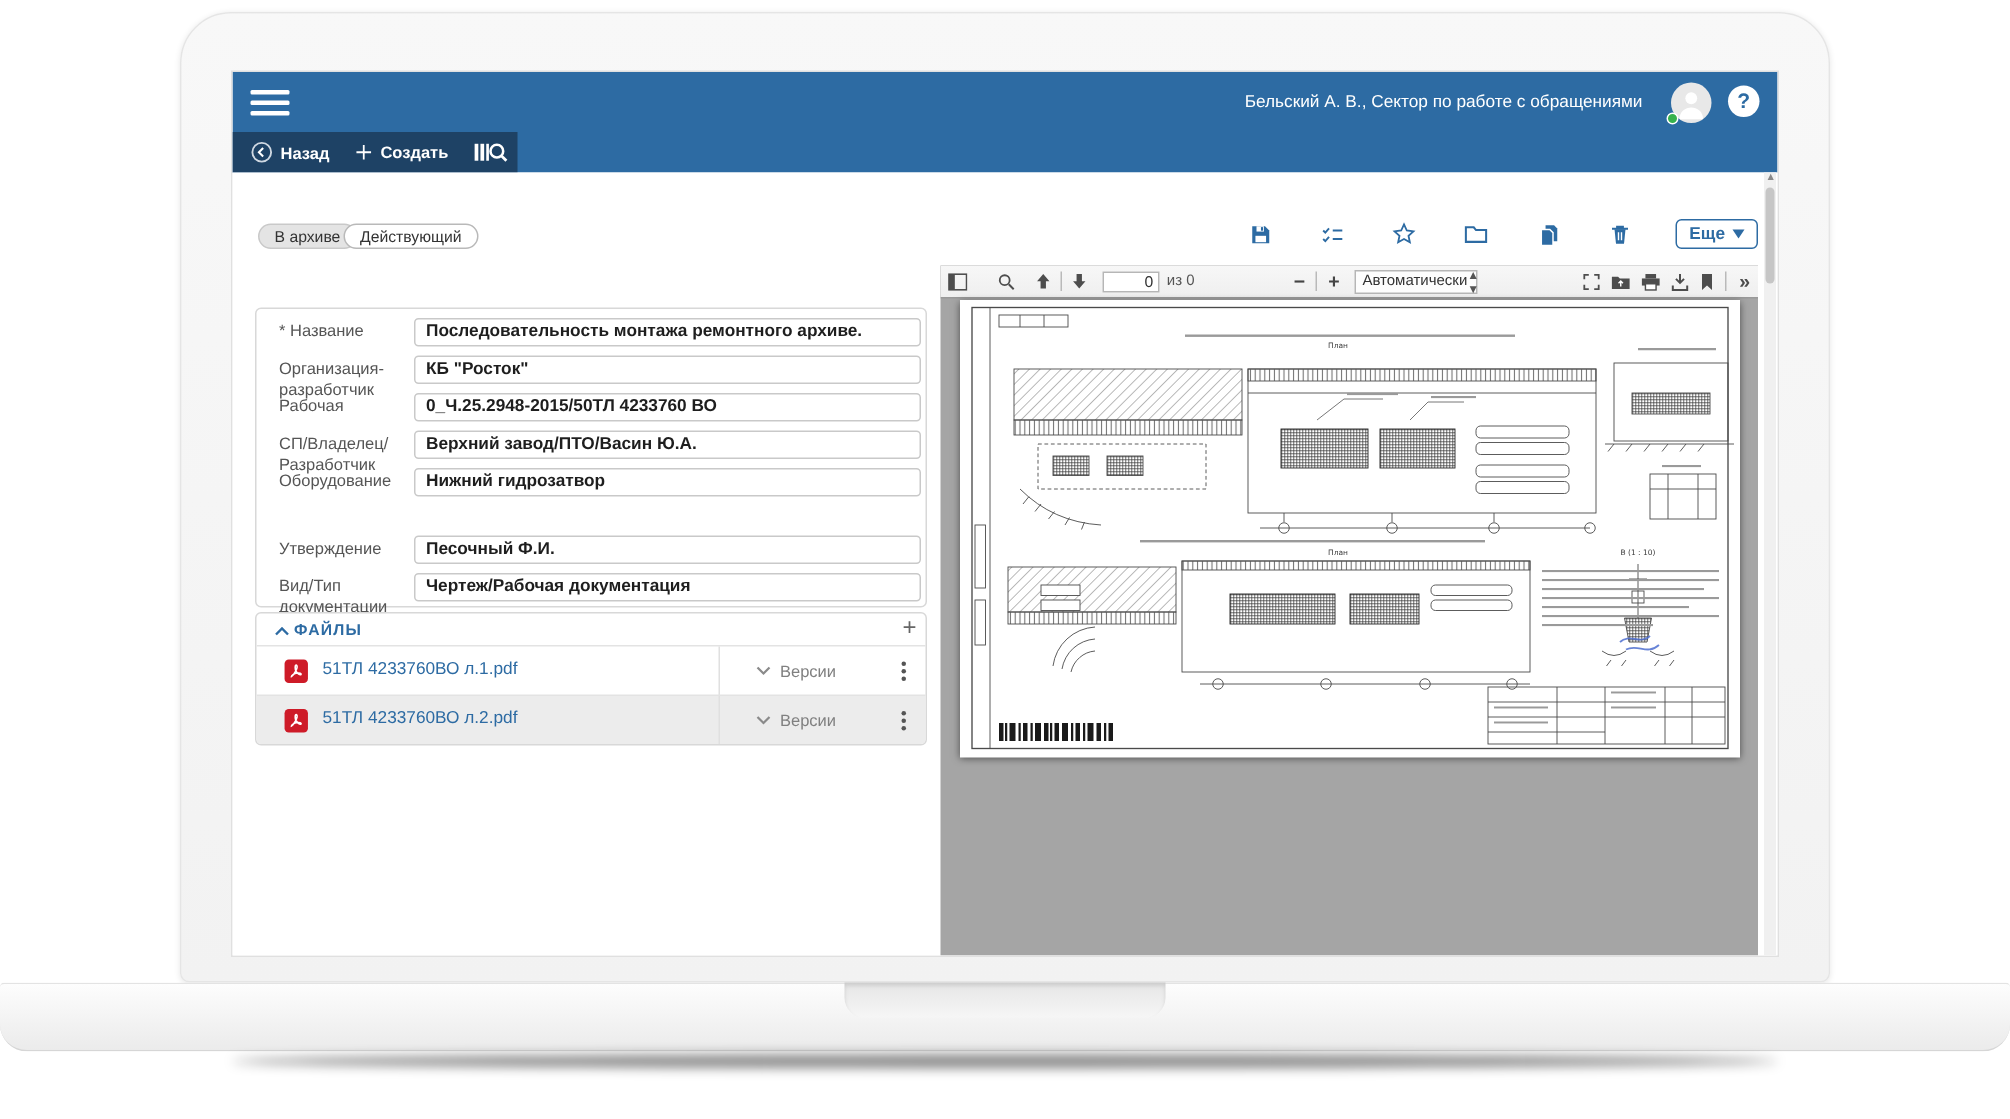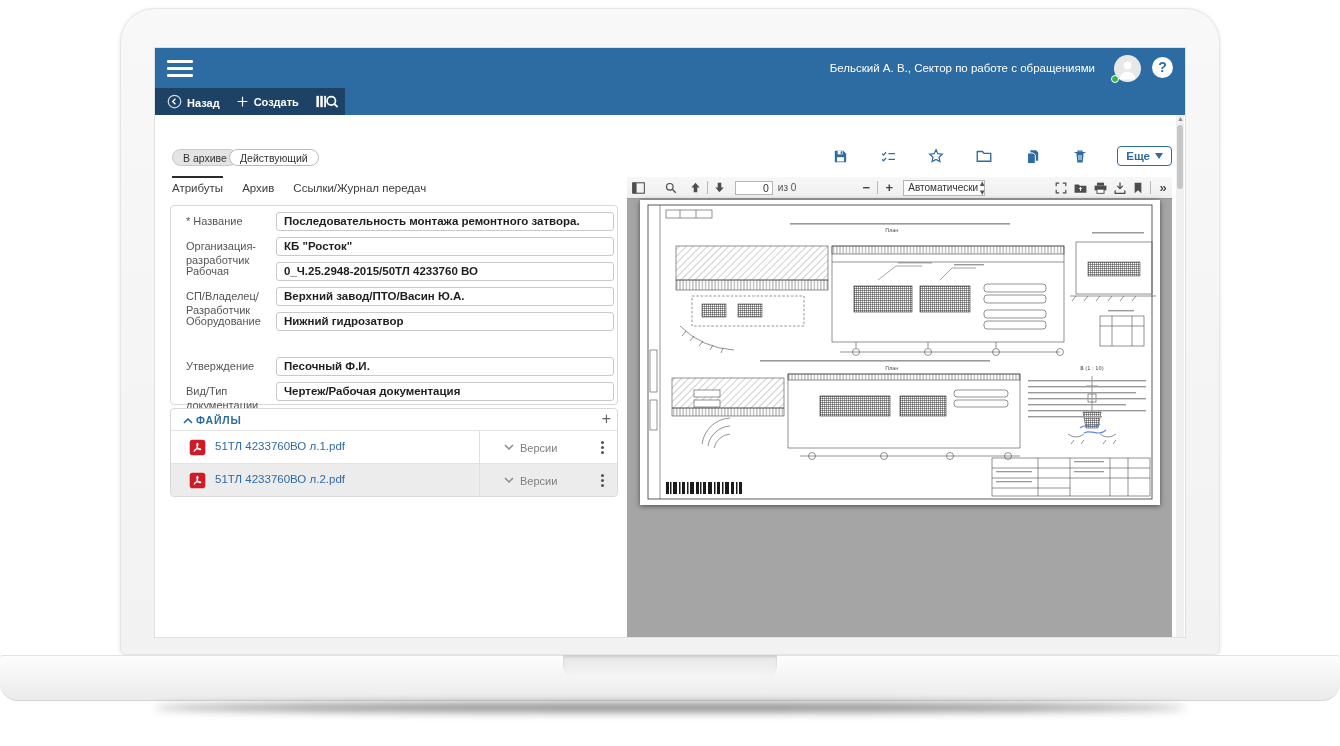--- a/index.html
+++ b/index.html
@@ -186,30 +186,25 @@
           <path d="M6.5 6.5 8 21h8l1.5-14.5z" fill="#2d6ba3"></path>
           <path d="M10.5 9.5v8M13.5 9.5v8" stroke="#fff" stroke-width="1.4"></path>
         </svg>
       </div>
       <div class="more-btn">
         <span>Еще</span>
         <span class="caret-down"></span>
       </div>
     </div>
 
-    <div class="tabs">
-      <div class="tab active">Атрибуты</div>
-      <div class="tab">Архив</div>
-      <div class="tab">Ссылки/Журнал передач</div>
-    </div>
 
     <div class="attr-panel">
       <div class="frow" style="top:6px">
         <div class="flabel">* Название</div>
-        <div class="finput">Последовательность монтажа ремонтного затвора.</div>
+        <div class="finput">Последовательность монтажа ремонтного архиве.</div>
       </div>
       <div class="frow" style="top:31px">
         <div class="flabel">Организация-разработчик</div>
         <div class="finput">КБ "Росток"</div>
       </div>
       <div class="frow" style="top:56px">
         <div class="flabel">Рабочая</div>
         <div class="finput">0_Ч.25.2948-2015/50ТЛ 4233760 ВО</div>
       </div>
       <div class="frow" style="top:81px">

